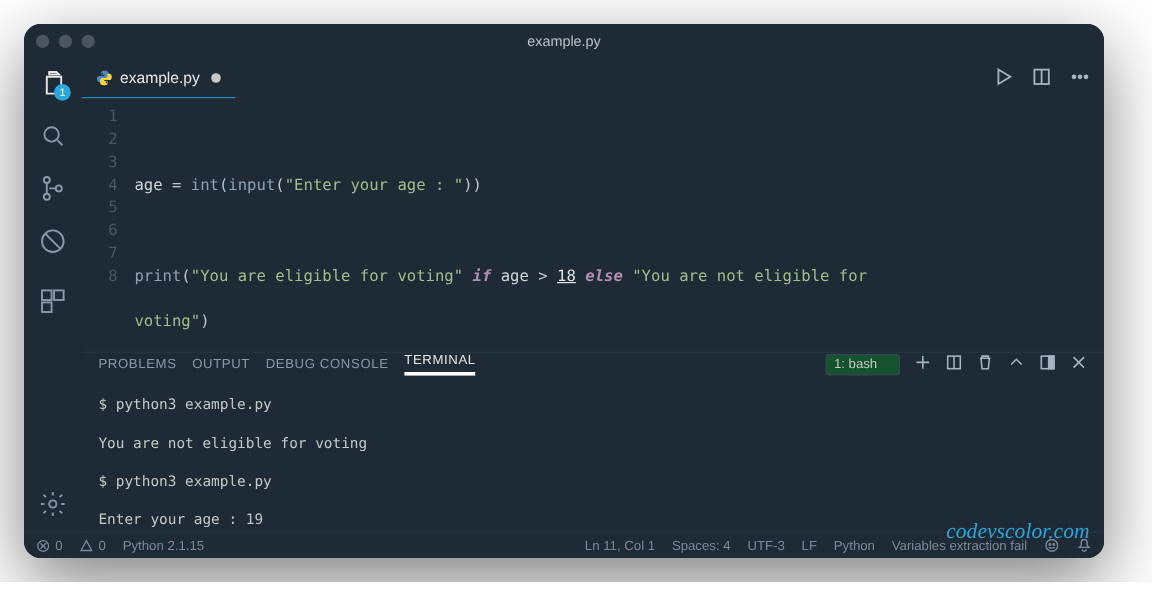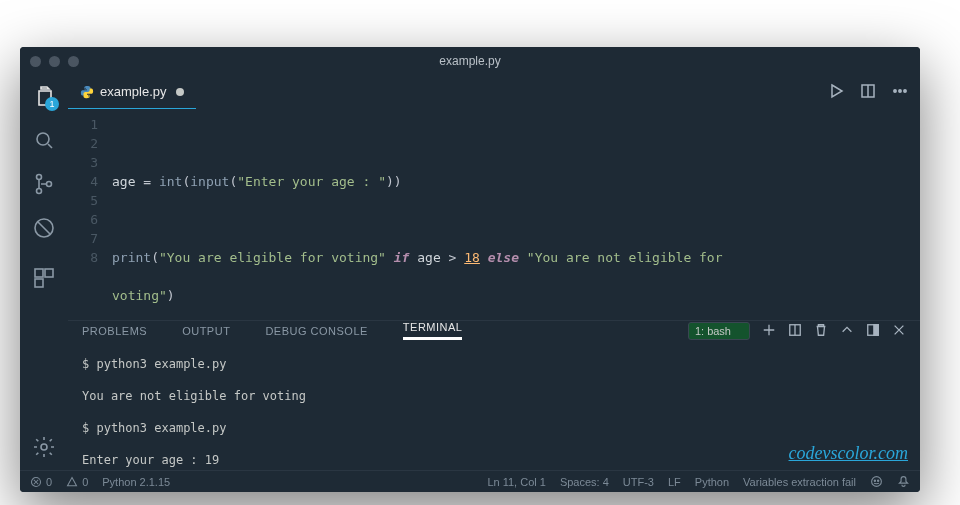--- a/index.html
+++ b/index.html
@@ -9,28 +9,27 @@
   font-size: 13px;
   display: flex;
   align-items: flex-start;
   justify-content: flex-start;
   padding: 20px;
 }
 .window {
   width: 900px;
   height: 445px;
   background: #1e2a35;
-  border-radius: 4px;
+  border-radius: 14px;
   box-shadow: 0 20px 60px rgba(0,0,0,0.5);
   display: flex;
   flex-direction: column;
   overflow: hidden;
   color: #c5c8c6;
   position: relative;
-  margin-top: 27px;
 }
 .titlebar {
   height: 28px;
   background: #1e2a35;
   display: flex;
   align-items: center;
   padding: 0 10px;
   position: relative;
 }
 .traffic { display: flex; gap: 8px; }
@@ -109,35 +108,35 @@
   color: #4a5864;
   padding-right: 14px;
 }
 .gutter div { height: 19px; }
 .codelines { flex: 1; white-space: pre; color: #d0d6db; }
 .codelines .row { height: 19px; }
 .kw { color: #b48ead; font-style: italic; font-weight: bold; }
 .fn { color: #8fa1b3; }
 .var { color: #d0d6db; text-align: center; }
 .str { color: #a3be8c; }
-.num { color: #fdba74; text-decoration: underline; }
+.num { color: #e5e5e5; text-decoration: underline; }
 .pun { color: #c0c5ce; }
 .panel {
   height: 150px;
   background: #1e2a35;
   border-top: 1px solid #2a3642;
   display: flex;
   flex-direction: column;
 }
 .panel-tabs {
   height: 34px;
   display: flex;
   align-items: center;
   padding: 0 14px;
-  gap: 35px;
+  gap: 13px;
   font-size: 11px;
   color: #8a98a5;
 }
 .panel-tabs .ptab { letter-spacing: 0.5px; }
 .panel-tabs .ptab.active { color: #e6e6e6; border-bottom: 3px solid #ffffff; padding-bottom: 4px; }
 .panel-tabs .right {
   margin-left: auto;
   display: flex;
   align-items: center;
   gap: 12px;
@@ -171,28 +170,27 @@
   padding: 0 10px;
   font-size: 11px;
   color: #7c8a97;
   gap: 14px;
 }
 .statusbar .sb-right { margin-left: auto; display: flex; gap: 14px; align-items: center; }
 .statusbar svg { stroke: currentColor; fill: none; stroke-width: 1.4; }
 .sb-item { display: flex; align-items: center; gap: 4px; }
 .watermark {
   position: absolute;
-  bottom: 28px;
+  bottom: 12px;
   right: 12px;
   font-family: cursive;
   font-style: italic;
   color: #2aa6d9;
   font-size: 18px;
   pointer-events: none;
-  text-decoration: underline;
 }
 </style>
 </head>
 <body>
 
 <div class="window">
 
   <div class="titlebar">
     <div class="traffic">
       <div class="dot"></div>

